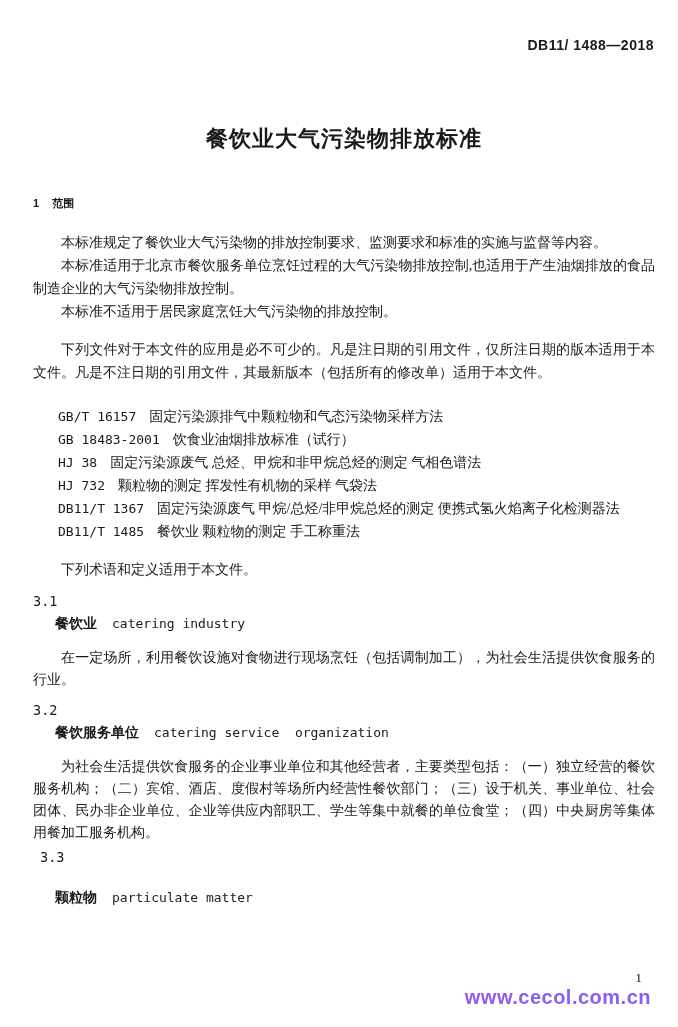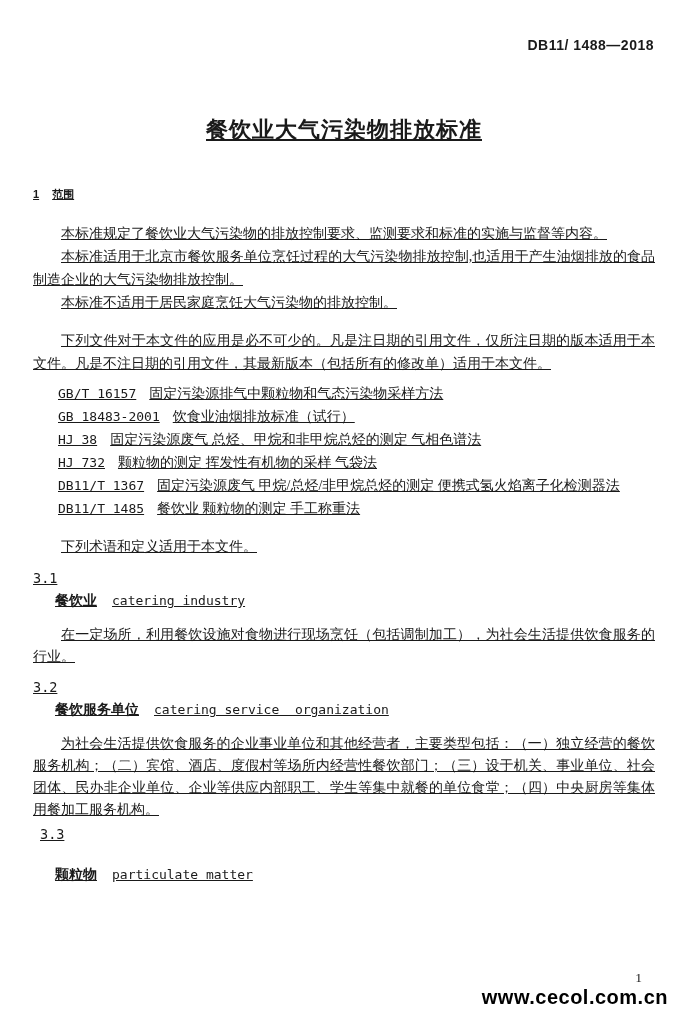--- a/index.html
+++ b/index.html
@@ -5,23 +5,22 @@
   html, body { margin: 0; padding: 0; background: #ffffff; }
   .page {
     position: relative;
     width: 678px;
     height: 1027px;
     background: #ffffff;
     color: #1a1a1a;
     font-family: "Liberation Serif", "DejaVu Serif", serif;
     font-size: 14px;
     box-sizing: border-box;
-    padding: 0 23px 0 33px;
+    padding: 9px 23px 0 33px;
     overflow: hidden;
-    text-decoration: underline;
   }
   .doc-number {
     position: absolute;
     top: 37px;
     right: 24px;
     font-family: "Liberation Sans", "DejaVu Sans", sans-serif;
     font-weight: bold;
     font-size: 14px;
     letter-spacing: 0.5px;
   }
@@ -45,21 +44,21 @@
   .sh-2 { margin-top: 18px; }
   .sh-3 { margin-top: 8px; }
   .body-p {
     margin: 0;
     line-height: 23px;
     text-indent: 2em;
     text-align: justify;
   }
   .group-1 { margin-top: 18px; }
   .intro-p { margin-top: 15px; }
-  .refs { margin-top: 7px; }
+  .refs { margin-top: 21px; }
   .ref-line { line-height: 23px; padding-left: 25px; }
   .ref-code {
     font-family: "DejaVu Sans Mono", "Liberation Mono", monospace;
     font-size: 13px;
     margin-right: 13px;
   }
   .term-num {
     font-family: "DejaVu Sans Mono", "Liberation Mono", monospace;
     font-size: 13.5px;
     line-height: 22px;
@@ -89,25 +88,25 @@
   .page-number {
     position: absolute;
     top: 970px;
     right: 36px;
     font-size: 13.5px;
     line-height: 16px;
   }
   .watermark {
     position: absolute;
     top: 986px;
-    right: 10px;
+    right: 27px;
     font-family: "Liberation Sans", "DejaVu Sans", sans-serif;
     font-weight: bold;
     font-size: 20px;
-    color: #000000;
+    color: #8b5cf6;
     letter-spacing: 0.5px;
     text-align: right;
   }
 </style>
 </head>
 <body>
 
 <div class="page">
 
   <div class="doc-number">DB11/ 1488—2018</div>

